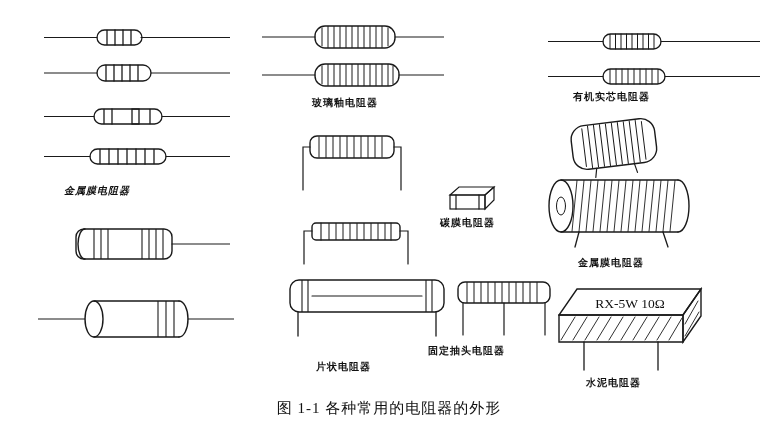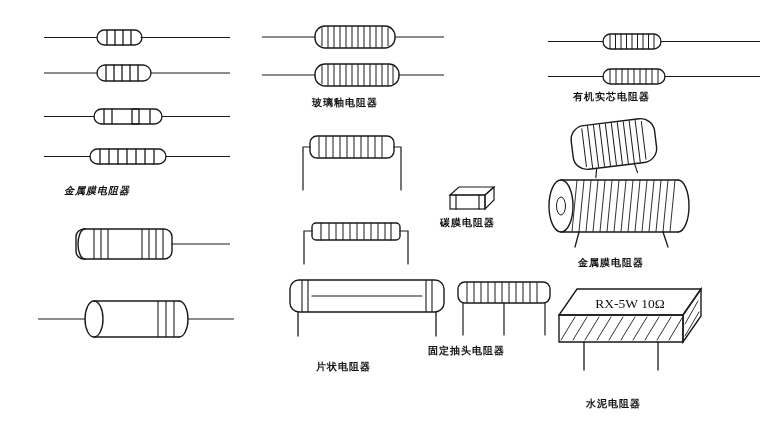--- a/index.html
+++ b/index.html
@@ -422,16 +422,17 @@
           <line x1="127" y1="40" x2="140" y2="17"></line>
       </g>
       <text x="72" y="24" text-anchor="middle" font-size="13.5" font-family="Liberation Serif, serif" fill="#111" stroke="none">RX-5W 10Ω</text>
       <g stroke-width="1.3">
         <line x1="26" y1="58" x2="26" y2="86"></line>
           <line x1="100" y1="58" x2="100" y2="86"></line>
       </g>
     </svg>
   </div>
 
-  <div class="lbl" style="left:586px; top:376px;margin-top:21px;">水泥电阻器</div>
-
+  <div class="lbl" style="left:586px; top:376px;">水泥电阻器</div>
+
+  <div class="caption">图 1-1  各种常用的电阻器的外形</div>
 
 </div>
 
 </body></html>

